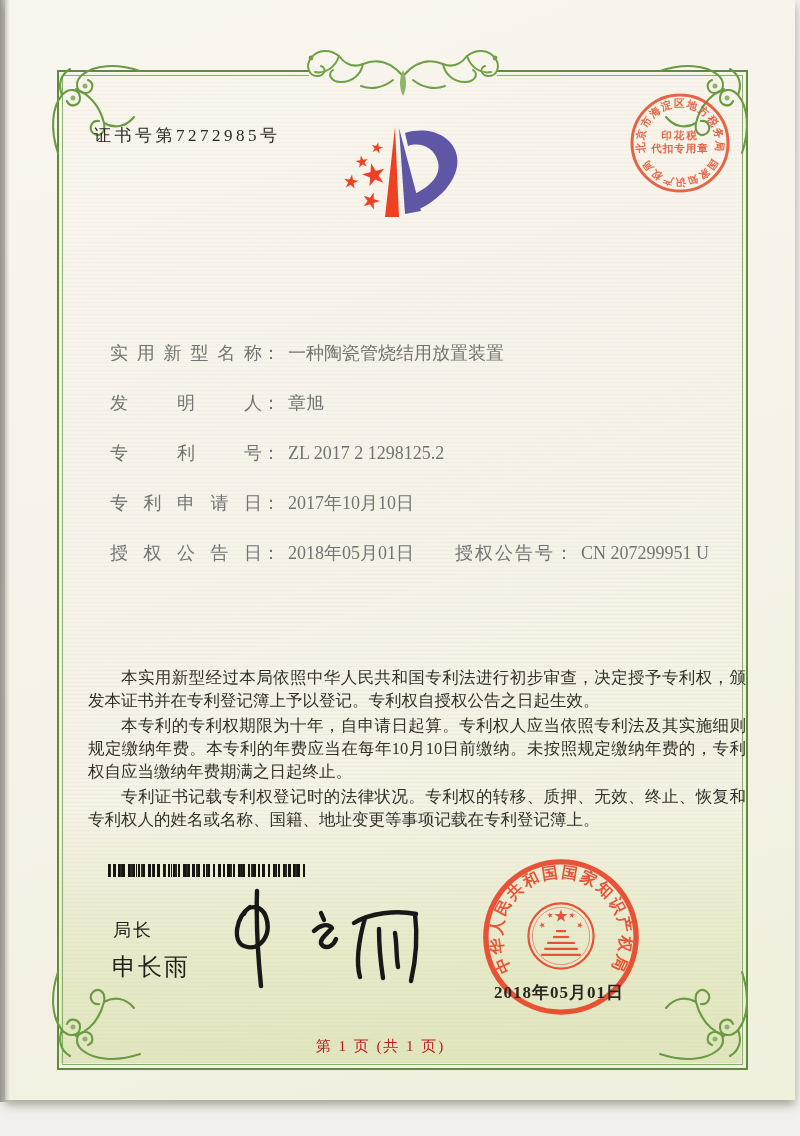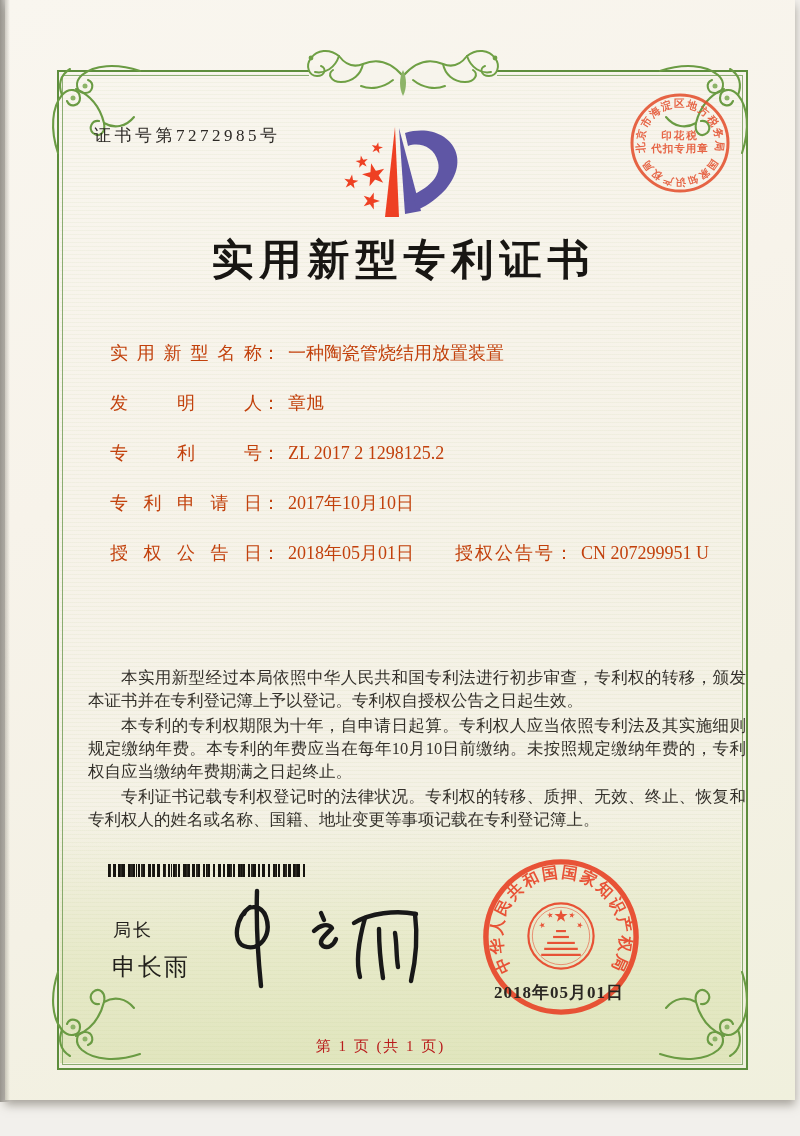--- a/index.html
+++ b/index.html
@@ -14,21 +14,21 @@
          border:2px solid #5d8d3c;}
   .frame::after{content:"";position:absolute;inset:3px;border:1px solid rgba(94,143,62,.7);}
   .guilloche{position:absolute;left:60px;top:73px;width:681px;height:990px;
          background:repeating-linear-gradient(0deg,rgba(150,180,98,.07) 0 1px,rgba(0,0,0,0) 1px 4px);}
   .tint{position:absolute;left:60px;top:815px;width:681px;height:248px;
          background:linear-gradient(180deg,rgba(212,222,160,0) 0%,rgba(208,219,152,.34) 55%,rgba(204,216,148,.46) 100%);}
   .abs{position:absolute;}
   .certno{left:94px;top:124px;font-size:17px;letter-spacing:3.5px;color:#2b2824;}
   .title{left:57px;top:232px;width:687px;text-align:center;font-size:42px;font-weight:700;
          letter-spacing:6px;text-indent:6px;color:#181613;}
-  .fields{left:110px;top:340px;width:640px;font-size:18px;line-height:26px;color:#c2410c;}
+  .fields{left:110px;top:340px;width:640px;font-size:18px;line-height:26px;color:#737373;}
   .frow{margin-bottom:24px;white-space:nowrap;}
   .frow.addr{margin-bottom:2px;white-space:normal;}
   .frow.grant{position:relative;}
   .flabel{display:inline-block;width:152px;text-align:justify;text-align-last:justify;vertical-align:top;}
   .fcolon{display:inline-block;vertical-align:top;}
   .fvalue{display:inline-block;margin-left:8px;vertical-align:top;}
   .fvalue.addrv{width:450px;}
   .pair2{position:absolute;left:345px;top:0;white-space:nowrap;}
   .pair2 .flabel2{letter-spacing:2px;}
   .paras{left:88px;top:666px;width:658px;font-size:16.5px;line-height:23px;
@@ -143,21 +143,20 @@
       <textPath href="#taxtop" xlink:href="#taxtop" startOffset="50%" text-anchor="middle">北京市海淀区地方税务局</textPath>
     </text>
     <text x="55" y="51" font-size="10.5" fill="#e4512f" text-anchor="middle" letter-spacing="2" font-weight="700">印花税</text>
     <text x="55" y="64" font-size="10.5" fill="#e4512f" text-anchor="middle" letter-spacing="1" font-weight="700">代扣专用章</text>
     <text font-size="10" fill="#e4512f" letter-spacing="1.5" font-weight="700">
       <textPath href="#taxbot" xlink:href="#taxbot" startOffset="50%" text-anchor="middle">国家知识产权局</textPath>
     </text>
   </svg>
 
   <div class="abs certno">证书号第7272985号</div>
-  <div class="abs title">实用新型专利证书</div>
 
   <div class="abs fields">
     <div class="frow">
       <span class="flabel">实用新型名称</span><span class="fcolon">：</span><span class="fvalue">一种陶瓷管烧结用放置装置</span>
     </div>
     <div class="frow">
       <span class="flabel">发明人</span><span class="fcolon">：</span><span class="fvalue">章旭</span>
     </div>
     <div class="frow">
       <span class="flabel">专利号</span><span class="fcolon">：</span><span class="fvalue">ZL 2017 2 1298125.2</span>
@@ -167,21 +166,21 @@
     </div>
     <div class="frow grant">
       <span class="flabel">授权公告日</span><span class="fcolon">：</span><span class="fvalue">2018年05月01日</span>
       <span class="pair2">
         <span class="flabel2">授权公告号</span><span>：</span><span class="fvalue">CN 207299951 U</span>
       </span>
     </div>
   </div>
 
   <div class="abs paras">
-    <p>本实用新型经过本局依照中华人民共和国专利法进行初步审查，专利权的转移，颁发本证书并在专利登记簿上予以登记。专利权自授权公告之日起生效。</p>
+    <p>本实用新型经过本局依照中华人民共和国专利法进行初步审查，决定授予专利权，颁发本证书并在专利登记簿上予以登记。专利权自授权公告之日起生效。</p>
     <p>本专利的专利权期限为十年，自申请日起算。专利权人应当依照专利法及其实施细则规定缴纳年费。本专利的年费应当在每年10月10日前缴纳。未按照规定缴纳年费的，专利权自应当缴纳年费期满之日起终止。</p>
     <p>专利证书记载专利权登记时的法律状况。专利权的转移、质押、无效、终止、恢复和专利权人的姓名或名称、国籍、地址变更等事项记载在专利登记簿上。</p>
   </div>
 
   <div class="abs barcode"></div>
 
   <div class="abs officer-title">局长</div>
   <div class="abs officer-name">申长雨</div>
 
   <svg class="abs" style="left:218px;top:883px;" width="210" height="108" viewBox="0 0 210 108">

